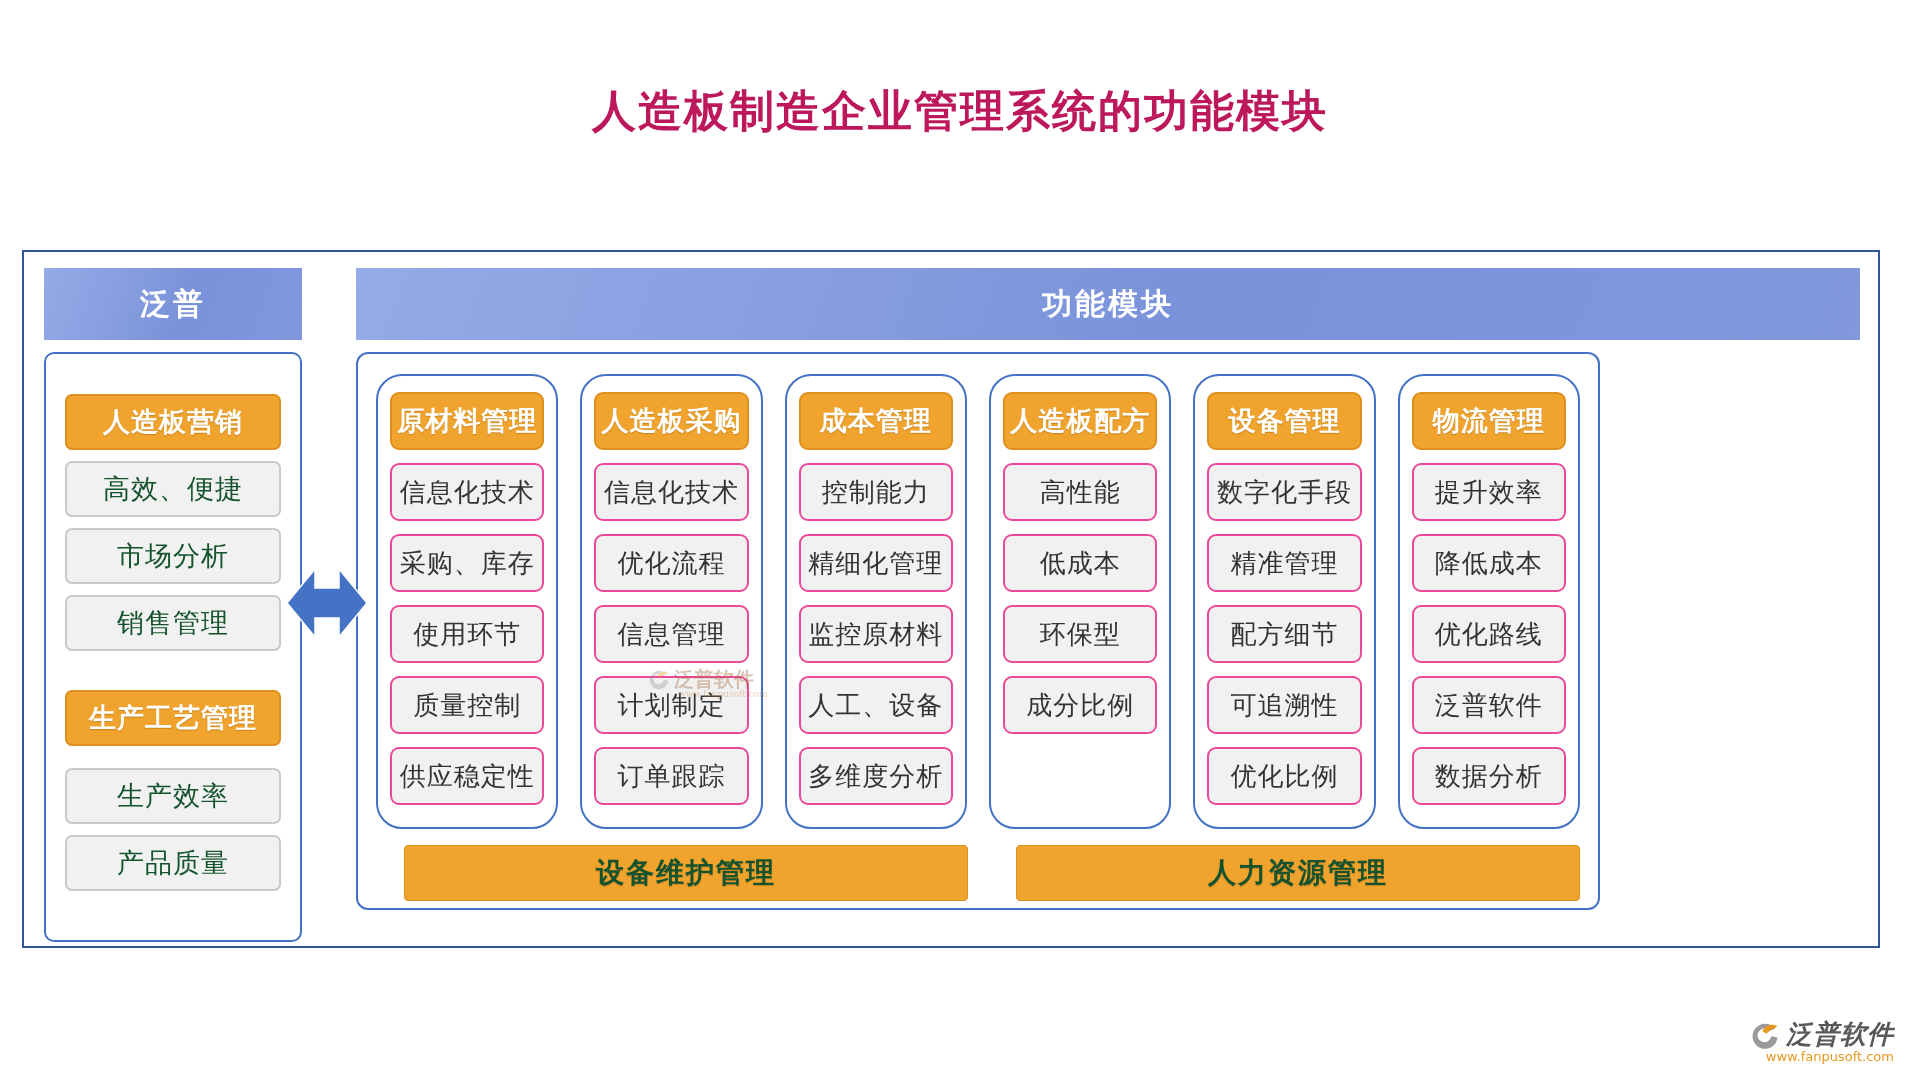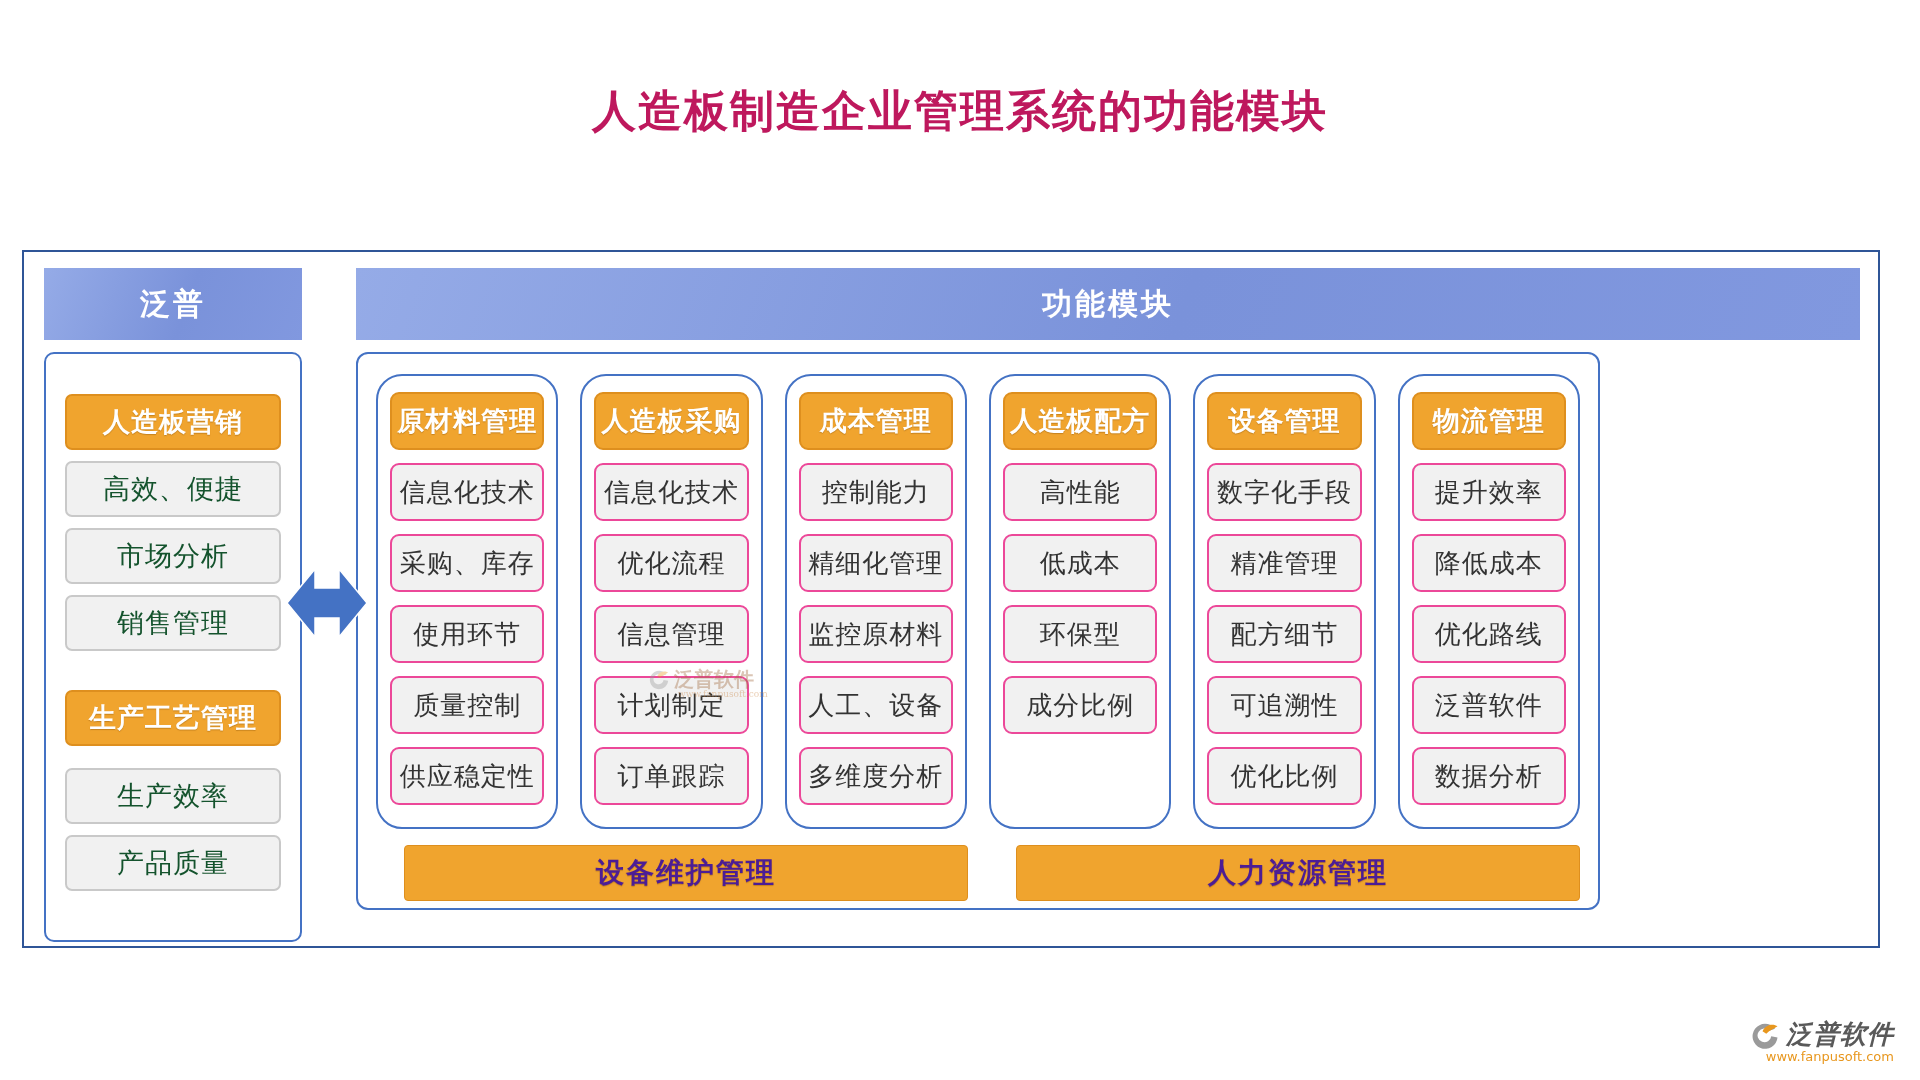--- a/index.html
+++ b/index.html
@@ -66,21 +66,21 @@
     font-size:26px; color:#333333; letter-spacing:1px;
     background:#f1f1f1; border:2px solid #ec4899; border-radius:9px;
   }
   .col-box.orange { font-size:27px; }
 
   .bars-row { display:flex; gap:20px; margin-top:16px; }
   .bottom-bar {
     flex:1; height:56px; border-radius:4px;
     background:#f0a42e; border:1px solid #de8f1e;
     display:flex; align-items:center; justify-content:center;
-    color:#4c1d95; font-size:28px; font-weight:bold; letter-spacing:2px;
+    color:#14532d; font-size:28px; font-weight:bold; letter-spacing:2px;
     text-shadow:0 1px 1px rgba(120,70,0,.35);
     margin-left:28px;
   }
 
   
   .dbl-arrow { position:absolute; left:286px; top:558px; width:82px; height:90px; }
 
   
   .wm-center {
     position:absolute; left:648px; top:668px; opacity:.38;

